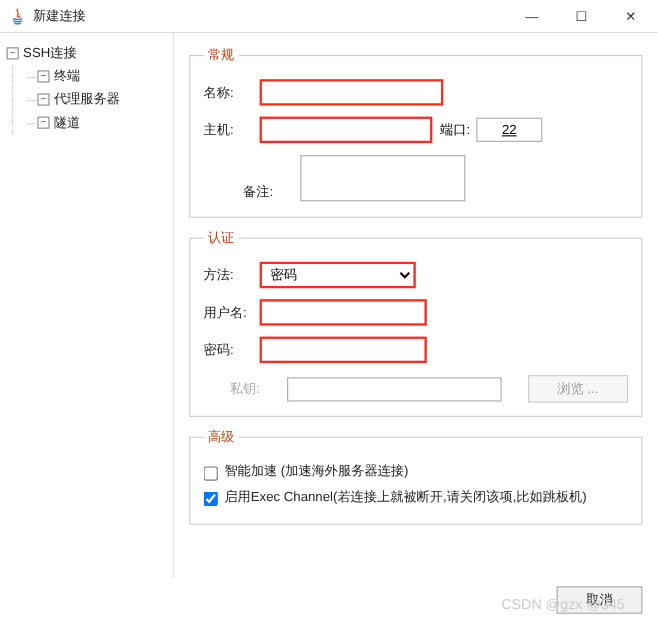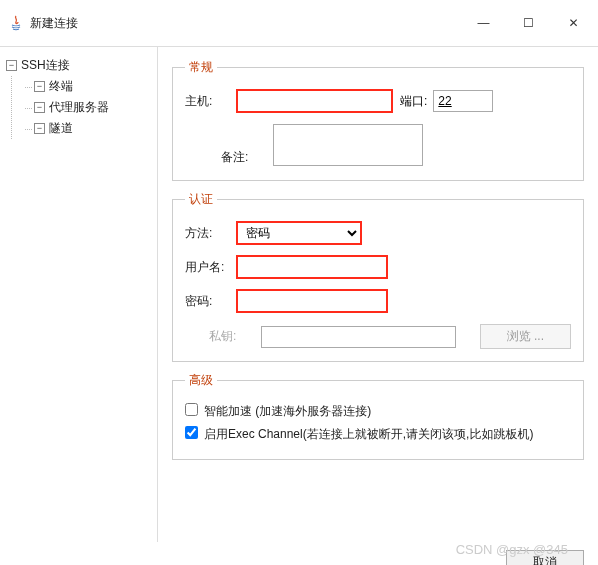--- a/index.html
+++ b/index.html
@@ -1,46 +1,46 @@
 <!DOCTYPE html>
 <html><head>
   <meta charset="utf-8">
   <style>
     * { box-sizing: border-box; margin: 0; padding: 0; }
     body { font-family: "Microsoft YaHei", sans-serif; font-size: 12px; background: #fff; width: 598px; height: 565px; overflow: hidden; }
-    .titlebar { height: 47px; border-bottom: 1px solid #ddd; display: flex; align-items: center; padding: 0 2px 0 8px; }
+    .titlebar { height: 30px; border-bottom: 1px solid #ddd; display: flex; align-items: center; padding: 0 2px 0 8px; }
     .titlebar .java-icon { width: 16px; height: 16px; margin-right: 6px; display: flex; align-items: center; justify-content: center; }
     .titlebar .title { flex: 1; font-size: 12px; color: #222; }
     .win-btns { display: flex; }
     .win-btn { width: 45px; height: 28px; display: flex; align-items: center; justify-content: center; color: #333; font-size: 12px; }
     .content { display: flex; height: 495px; }
     .tree-pane { width: 158px; border-right: 1px solid #ddd; padding: 8px 6px; background: #fff; }
     .tree-item { display: flex; align-items: center; padding: 2px 0; color: #222; font-size: 12px; }
     .tree-toggle { width: 11px; height: 11px; border: 1px solid #888; margin-right: 4px; display: flex; align-items: center; justify-content: center; font-size: 9px; line-height: 1; color: #444; background: #fff; }
     .tree-children { padding-left: 14px; border-left: 1px dotted #bbb; margin-left: 5px; }
     .tree-children .tree-item { position: relative; padding-left: 8px; }
     .tree-children .tree-item::before { content: ""; position: absolute; left: -1px; top: 50%; width: 7px; border-top: 1px dotted #bbb; }
     .form-pane { flex: 1; padding: 12px 14px 6px 14px; overflow: auto; }
     fieldset { border: 1px solid #ccc; margin-bottom: 10px; padding: 14px 12px 10px 12px; }
     legend { padding: 0 4px; color: #c2410c; font-size: 12px; }
     .row { display: flex; align-items: center; margin-bottom: 12px; }
     .lab { width: 52px; color: #222; }
     .lab.disabled { color: #aaa; }
-    input[type=text], input[type=password], textarea { border: 1px solid #aaa; padding: 3px 4px; font-family: inherit; font-size: 12px; background: #fff; text-decoration: underline; }
+    input[type=text], input[type=password], textarea { border: 1px solid #aaa; padding: 3px 22px; font-family: inherit; font-size: 12px; background: #fff; text-decoration: underline; }
     input[type=text], input[type=password] { height: 22px; }
     .w-name { width: 165px; }
     .w-host { width: 155px; }
     .w-port { width: 60px; }
     .w-user { width: 150px; }
-    .w-sel { width: 124px; height: 22px; border: 1px solid #888; padding-left: 4px; background: #fff; font-family: inherit; font-size: 12px; }
+    .w-sel { width: 140px; height: 22px; border: 1px solid #888; padding-left: 4px; background: #fff; font-family: inherit; font-size: 12px; }
     .w-key { width: 195px; background: #f7f7f7; border: 1px solid #ccc; color: #888; }
     textarea.remark { width: 150px; height: 42px; resize: none; }
     .btn { border: 1px solid #aaa; background: #f1f1f1; padding: 3px 26px; font-family: inherit; font-size: 12px; color: #222; }
     .btn.disabled { color: #999; background: #f6f6f6; border-color: #ccc; }
-    .chk-row { display: flex; align-items: flex-start; margin-bottom: 6px; color: #222; }
+    .chk-row { display: flex; align-items: flex-end; margin-bottom: 6px; color: #222; }
     .chk-row input { margin-right: 6px; }
     .indent { margin-left: 20px; color: #222; }
     .hl { outline: 2px solid #ff2a1a; outline-offset: -1px; }
     .footer { height: 40px; display: flex; align-items: center; justify-content: flex-end; padding: 0 14px; }
     .footer .btn { margin-left: 8px; min-width: 56px; }
     .port-lab { margin: 0 6px 0 8px; text-align: right; }
     .watermark { position: absolute; bottom: 8px; right: 30px; color: #ccc; font-size: 13px; pointer-events: none; }
   </style>
 </head>
 <body>
@@ -80,20 +80,24 @@
         <span class="tree-toggle">−</span>
         <span>隧道</span>
       </div>
     </div>
   </div>
 
   <div class="form-pane">
 
     <fieldset>
       <legend>常规</legend>
+      <div class="row">
+        <span class="lab">名称:</span>
+        <input type="text" class="w-name hl" value="" style="">
+      </div>
       <div class="row">
         <span class="lab">主机:</span>
         <input type="text" class="w-host hl" value="" style="">
         <span class="port-lab">端口:</span>
         <input type="text" class="w-port" value="22" style="">
       </div>
       <div class="row" style="align-items:flex-end;margin-bottom:4px;margin-left:36px;">
         <span class="lab">备注:</span>
         <textarea class="remark" style=""></textarea>
       </div>

